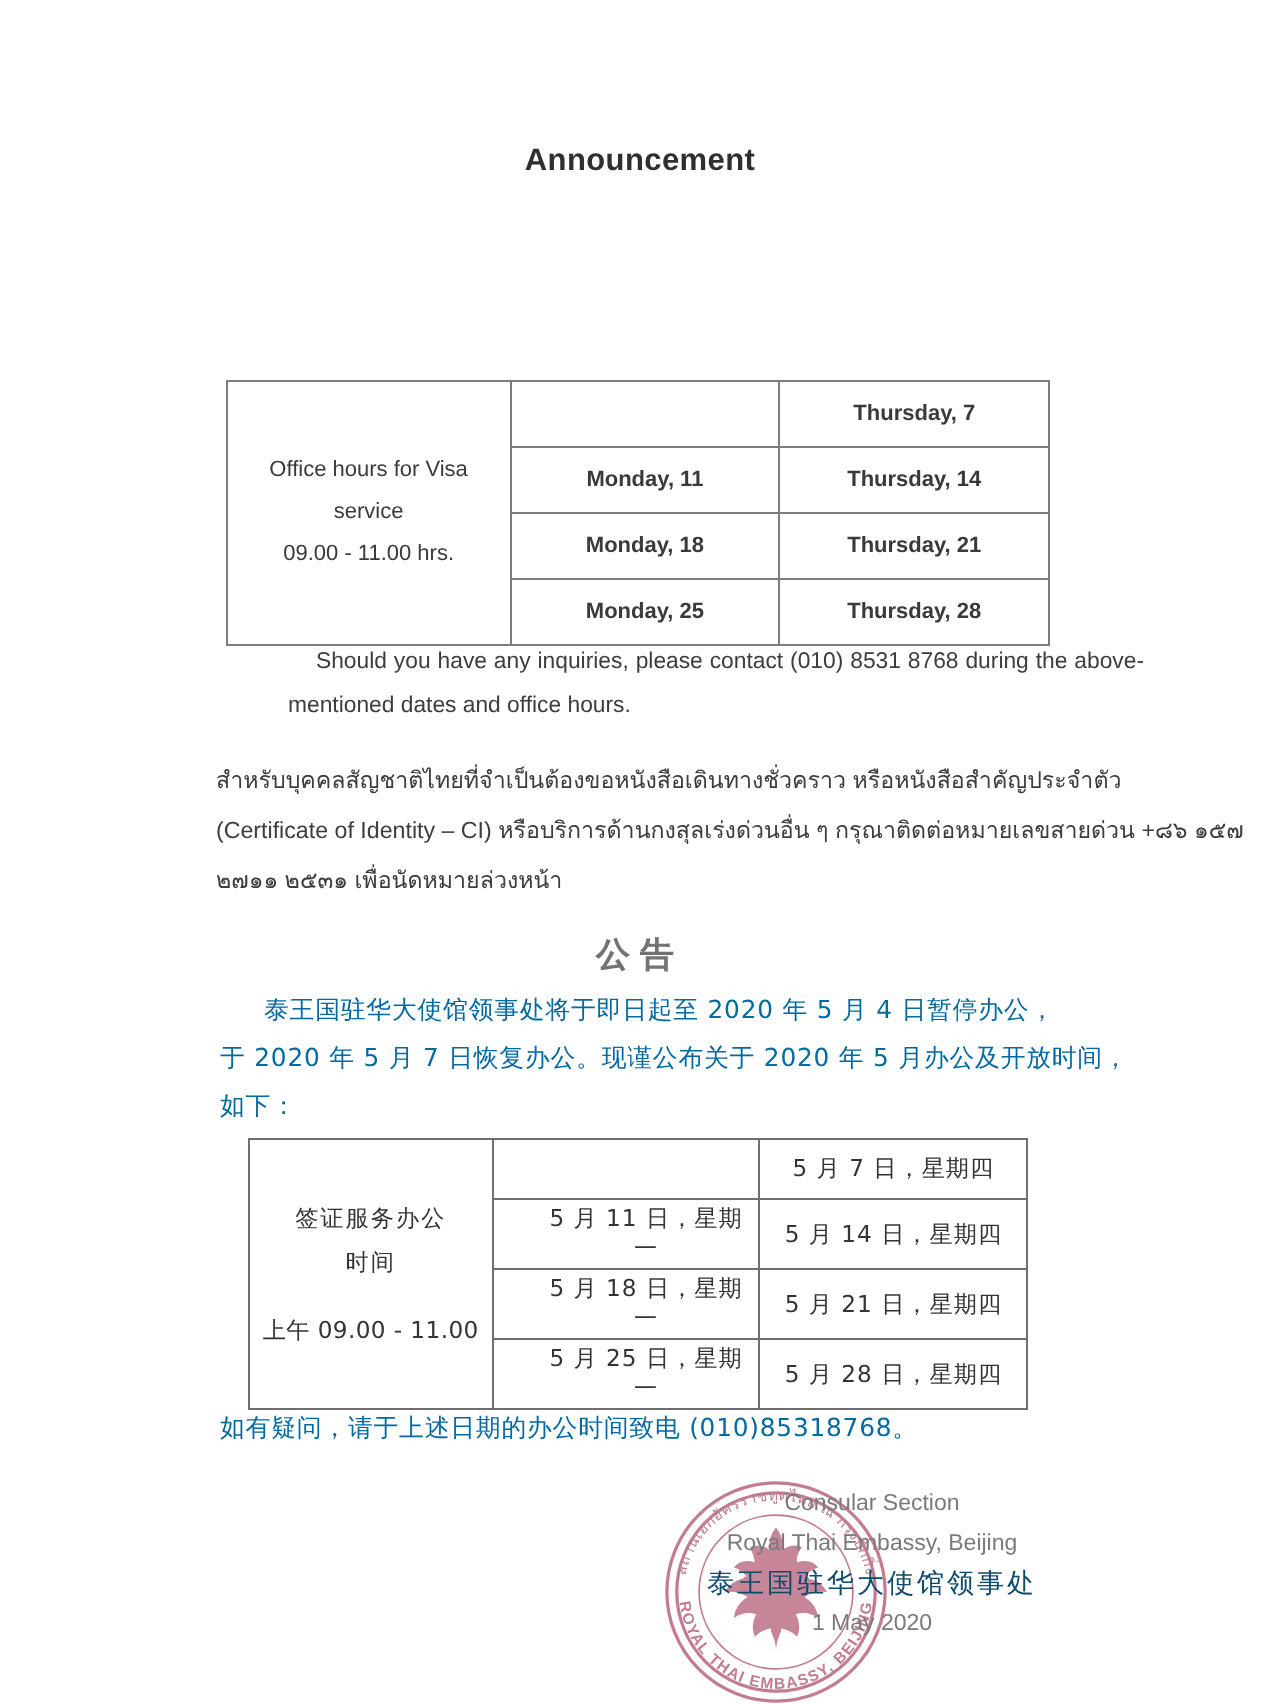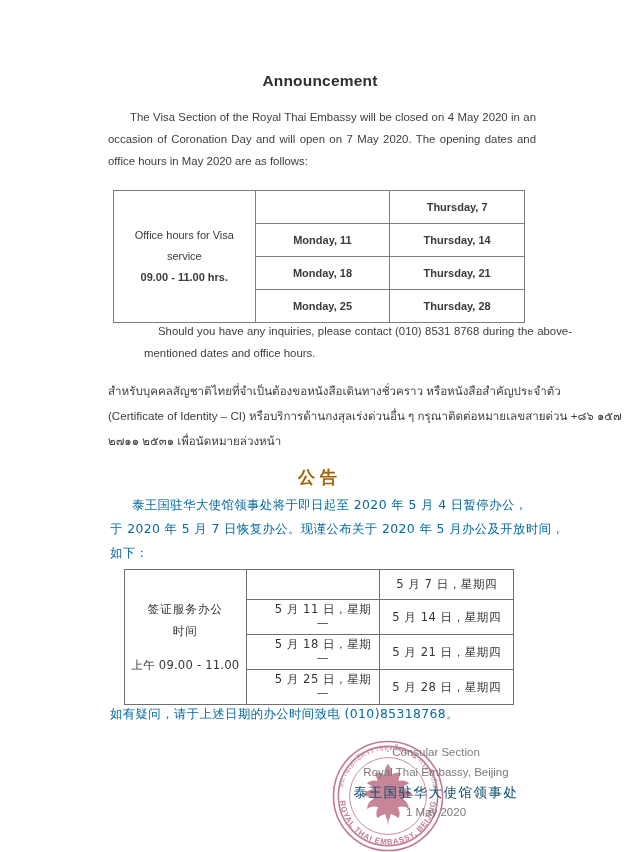--- a/index.html
+++ b/index.html
@@ -67,21 +67,21 @@
     vertical-align: middle;
     padding: 2px 4px;
     font-weight: 700;
   }
   .table-en td.label-cell {
     width: 142px;
     font-weight: 400;
     line-height: 21px;
     padding: 4px 8px;
   }
-  .table-en td.label-cell .hrs { font-weight: 700; display: block; }
+  .table-en td.label-cell .hrs { font-weight: 400; display: block; }
   .table-en td.col-mon { width: 135px; }
   .table-en td.col-thu { width: 135px; }
   .table-en td.empty { }
 
   
   .th-para {
     position: absolute;
     left: 108px;
     width: 432px;
     top: 370px;
@@ -93,21 +93,21 @@
 
   
   .cn-title {
     position: absolute;
     left: 0; top: 458px;
     width: 640px;
     text-align: center;
     font-size: 17px;
     font-weight: 700;
     letter-spacing: 5px;
-    color: #a16207;
+    color: #737373;
     font-family: "DejaVu Sans", "Liberation Sans", sans-serif;
   }
   .cn-para {
     position: absolute;
     left: 110px;
     width: 426px;
     font-size: 12.4px;
     line-height: 24px;
     color: #0369a1;
     font-family: "DejaVu Sans", "Liberation Sans", sans-serif;
@@ -182,21 +182,20 @@
   }
   .seal svg { display: block; width: 100%; height: 100%; }
 </style>
 </head>
 <body>
 
 <div class="page">
 
   <div class="announcement-title">Announcement</div>
 
-  <div class="en-para p1">The Visa Section of the Royal Thai Embassy will be closed on 4 May 2020 in an occasion of Coronation Day and will open on 7 May 2020. The opening dates and office hours in May 2020 are as follows:</div>
 
   <table class="table-en">
     <tbody>
       <tr>
         <td class="label-cell" rowspan="4">
           <span>Office hours for Visa</span><br>
           <span>service</span>
           <span class="hrs">09.00 - 11.00 hrs.</span>
         </td>
         <td class="col-mon empty"></td>

